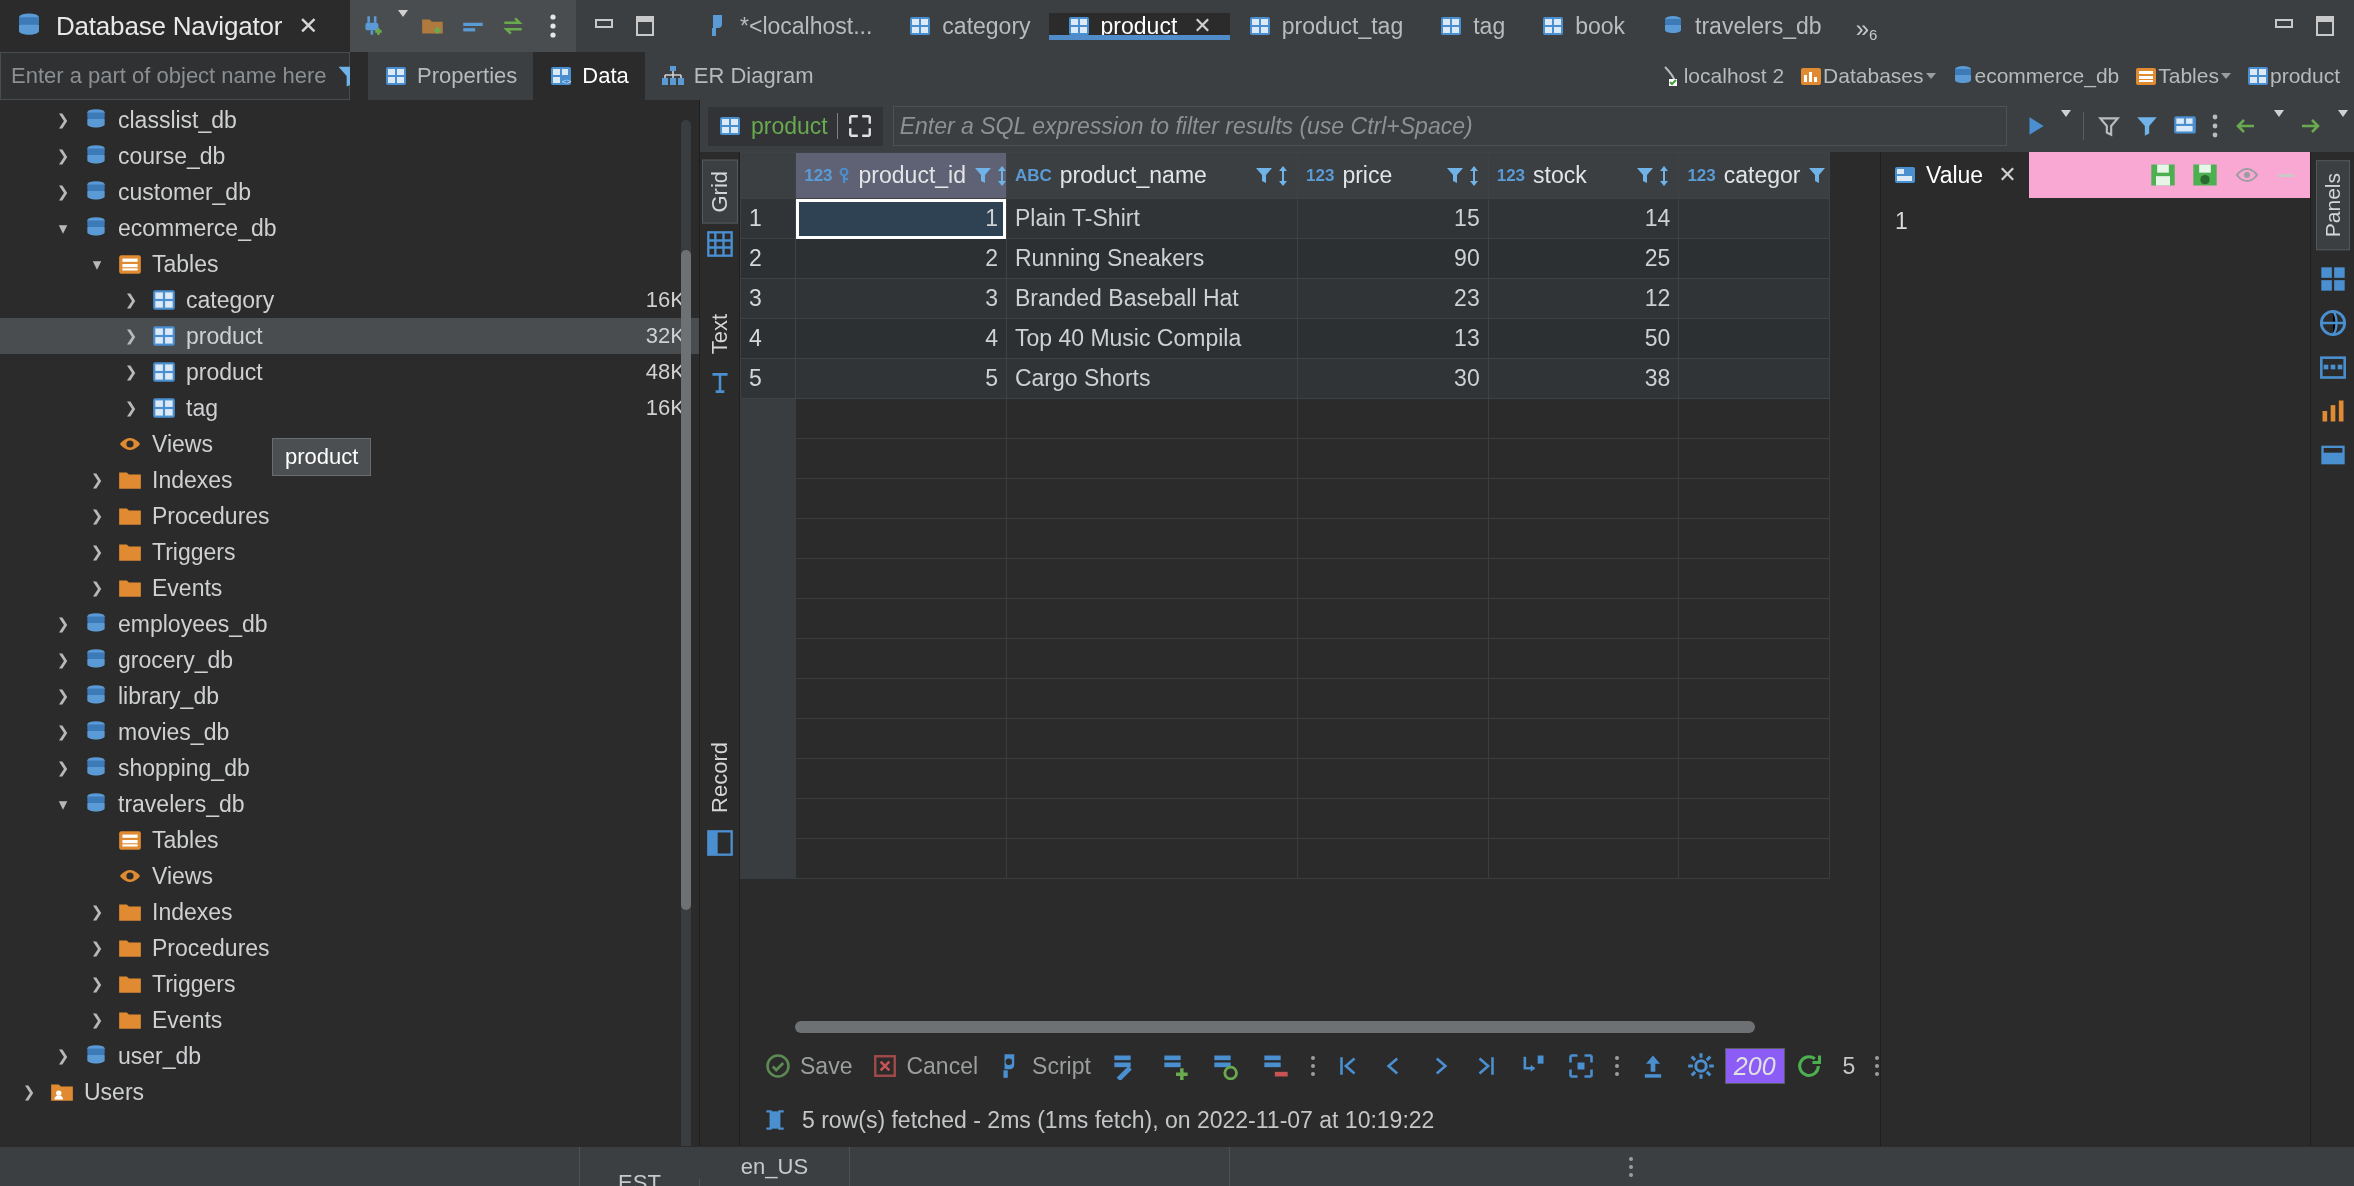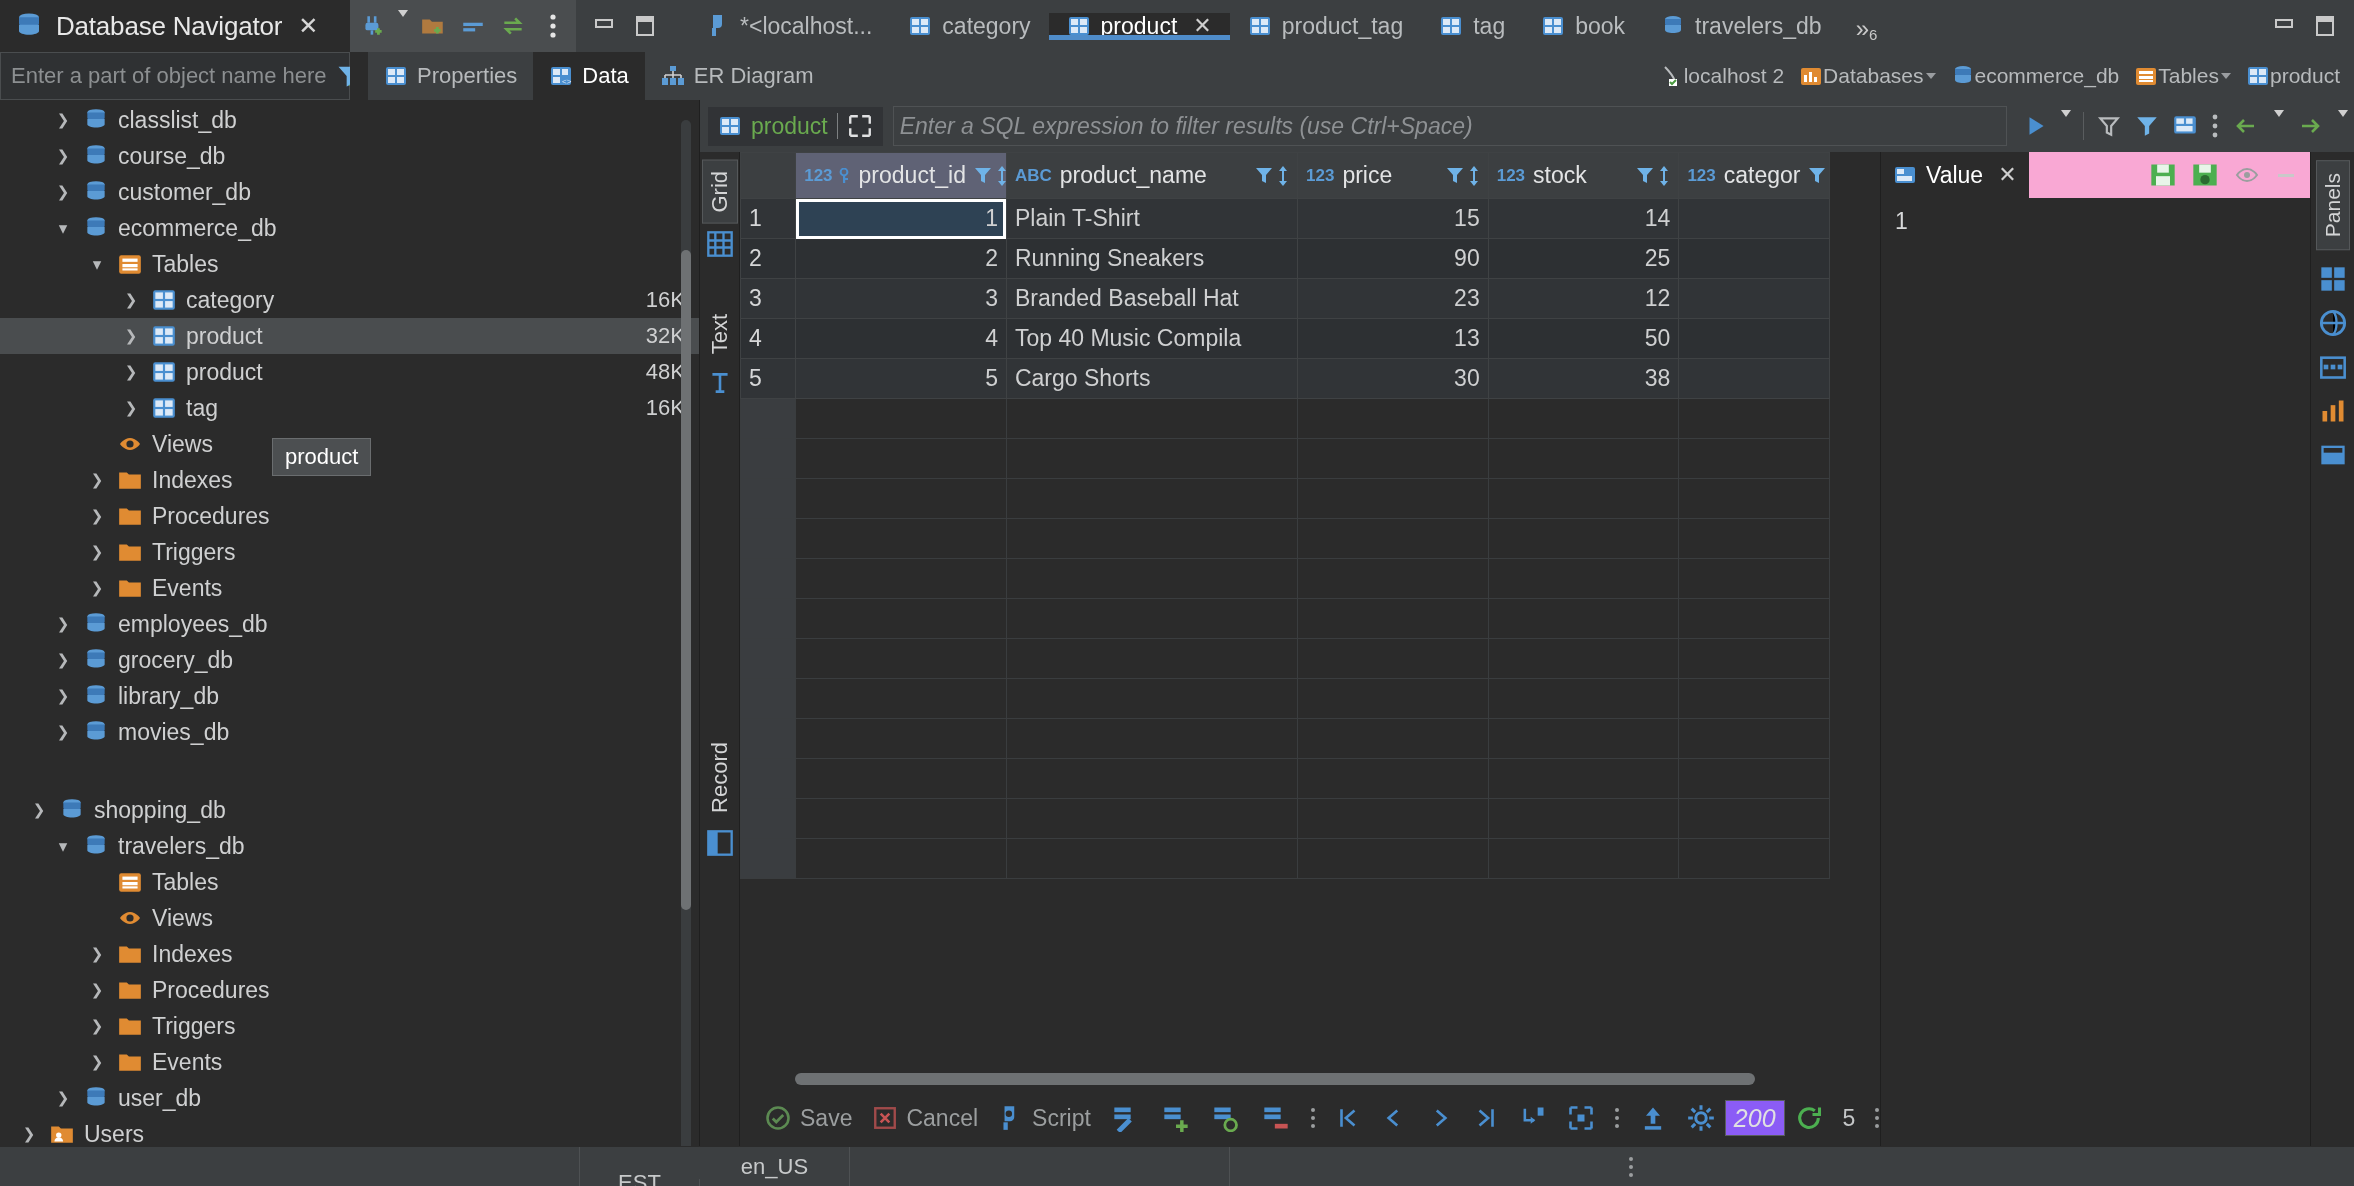--- a/index.html
+++ b/index.html
@@ -624,21 +624,21 @@
             <span class="arrow closed"></span>
             <span style="display: flex; align-items: center;">
               <svg width="26" height="26" viewBox="0 0 24 24">
                 <ellipse cx="12" cy="5" rx="8" ry="3" fill="#5b9bd5"></ellipse>
                 <path d="M4 5v5c0 1.7 3.6 3 8 3s8-1.3 8-3V5" fill="#3d7ab8"></path>
                 <path d="M4 11v5c0 1.7 3.6 3 8 3s8-1.3 8-3v-5" fill="#5b9bd5"></path>
               </svg>
             </span>
             <span class="lbl">movies_db</span>
           </div>
-          <div class="node" style="padding-left: 28px; margin-top: 42px;">
+          <div class="node" style="padding-left: 52px;">
             <span class="arrow closed"></span>
             <span style="display: flex; align-items: center;">
               <svg width="26" height="26" viewBox="0 0 24 24">
                 <ellipse cx="12" cy="5" rx="8" ry="3" fill="#5b9bd5"></ellipse>
                 <path d="M4 5v5c0 1.7 3.6 3 8 3s8-1.3 8-3V5" fill="#3d7ab8"></path>
                 <path d="M4 11v5c0 1.7 3.6 3 8 3s8-1.3 8-3v-5" fill="#5b9bd5"></path>
               </svg>
             </span>
             <span class="lbl">shopping_db</span>
           </div>
@@ -1218,20 +1218,29 @@
               </span>
             <span class="bitem" style="color:#c4c6c7;">5</span>
             <span class="dots">
                 <i></i>
                 <i></i>
                 <i></i>
               </span>
             <span class="bitem" style="color:#c4c6c7;">Rows: 1</span>
           </div>
 
+          <div class="statusline">
+            <span>
+                <svg width="26" height="26" viewBox="0 0 24 24">
+                  <rect x="7" y="4" width="10" height="16" fill="#4a8fd0"></rect>
+                  <path d="M4 4h5M4 20h5M15 4h5M15 20h5" stroke="#4a8fd0" stroke-width="2.2"></path>
+                </svg>
+              </span>
+            <span>5 row(s) fetched - 2ms (1ms fetch), on 2022-11-07 at 10:19:22</span>
+          </div>
         </div>
 
         <div class="valuepanel">
           <div class="vhead">
             <div class="vtitle">
               <span>
                   <svg width="24" height="22" viewBox="0 0 24 22">
                     <rect x="2" y="3" width="20" height="16" rx="2" fill="#4a8fd0"></rect>
                     <rect x="4" y="5" width="7" height="5" fill="#dce9f7"></rect>
                     <rect x="4" y="12" width="15" height="5" fill="#dce9f7"></rect>

